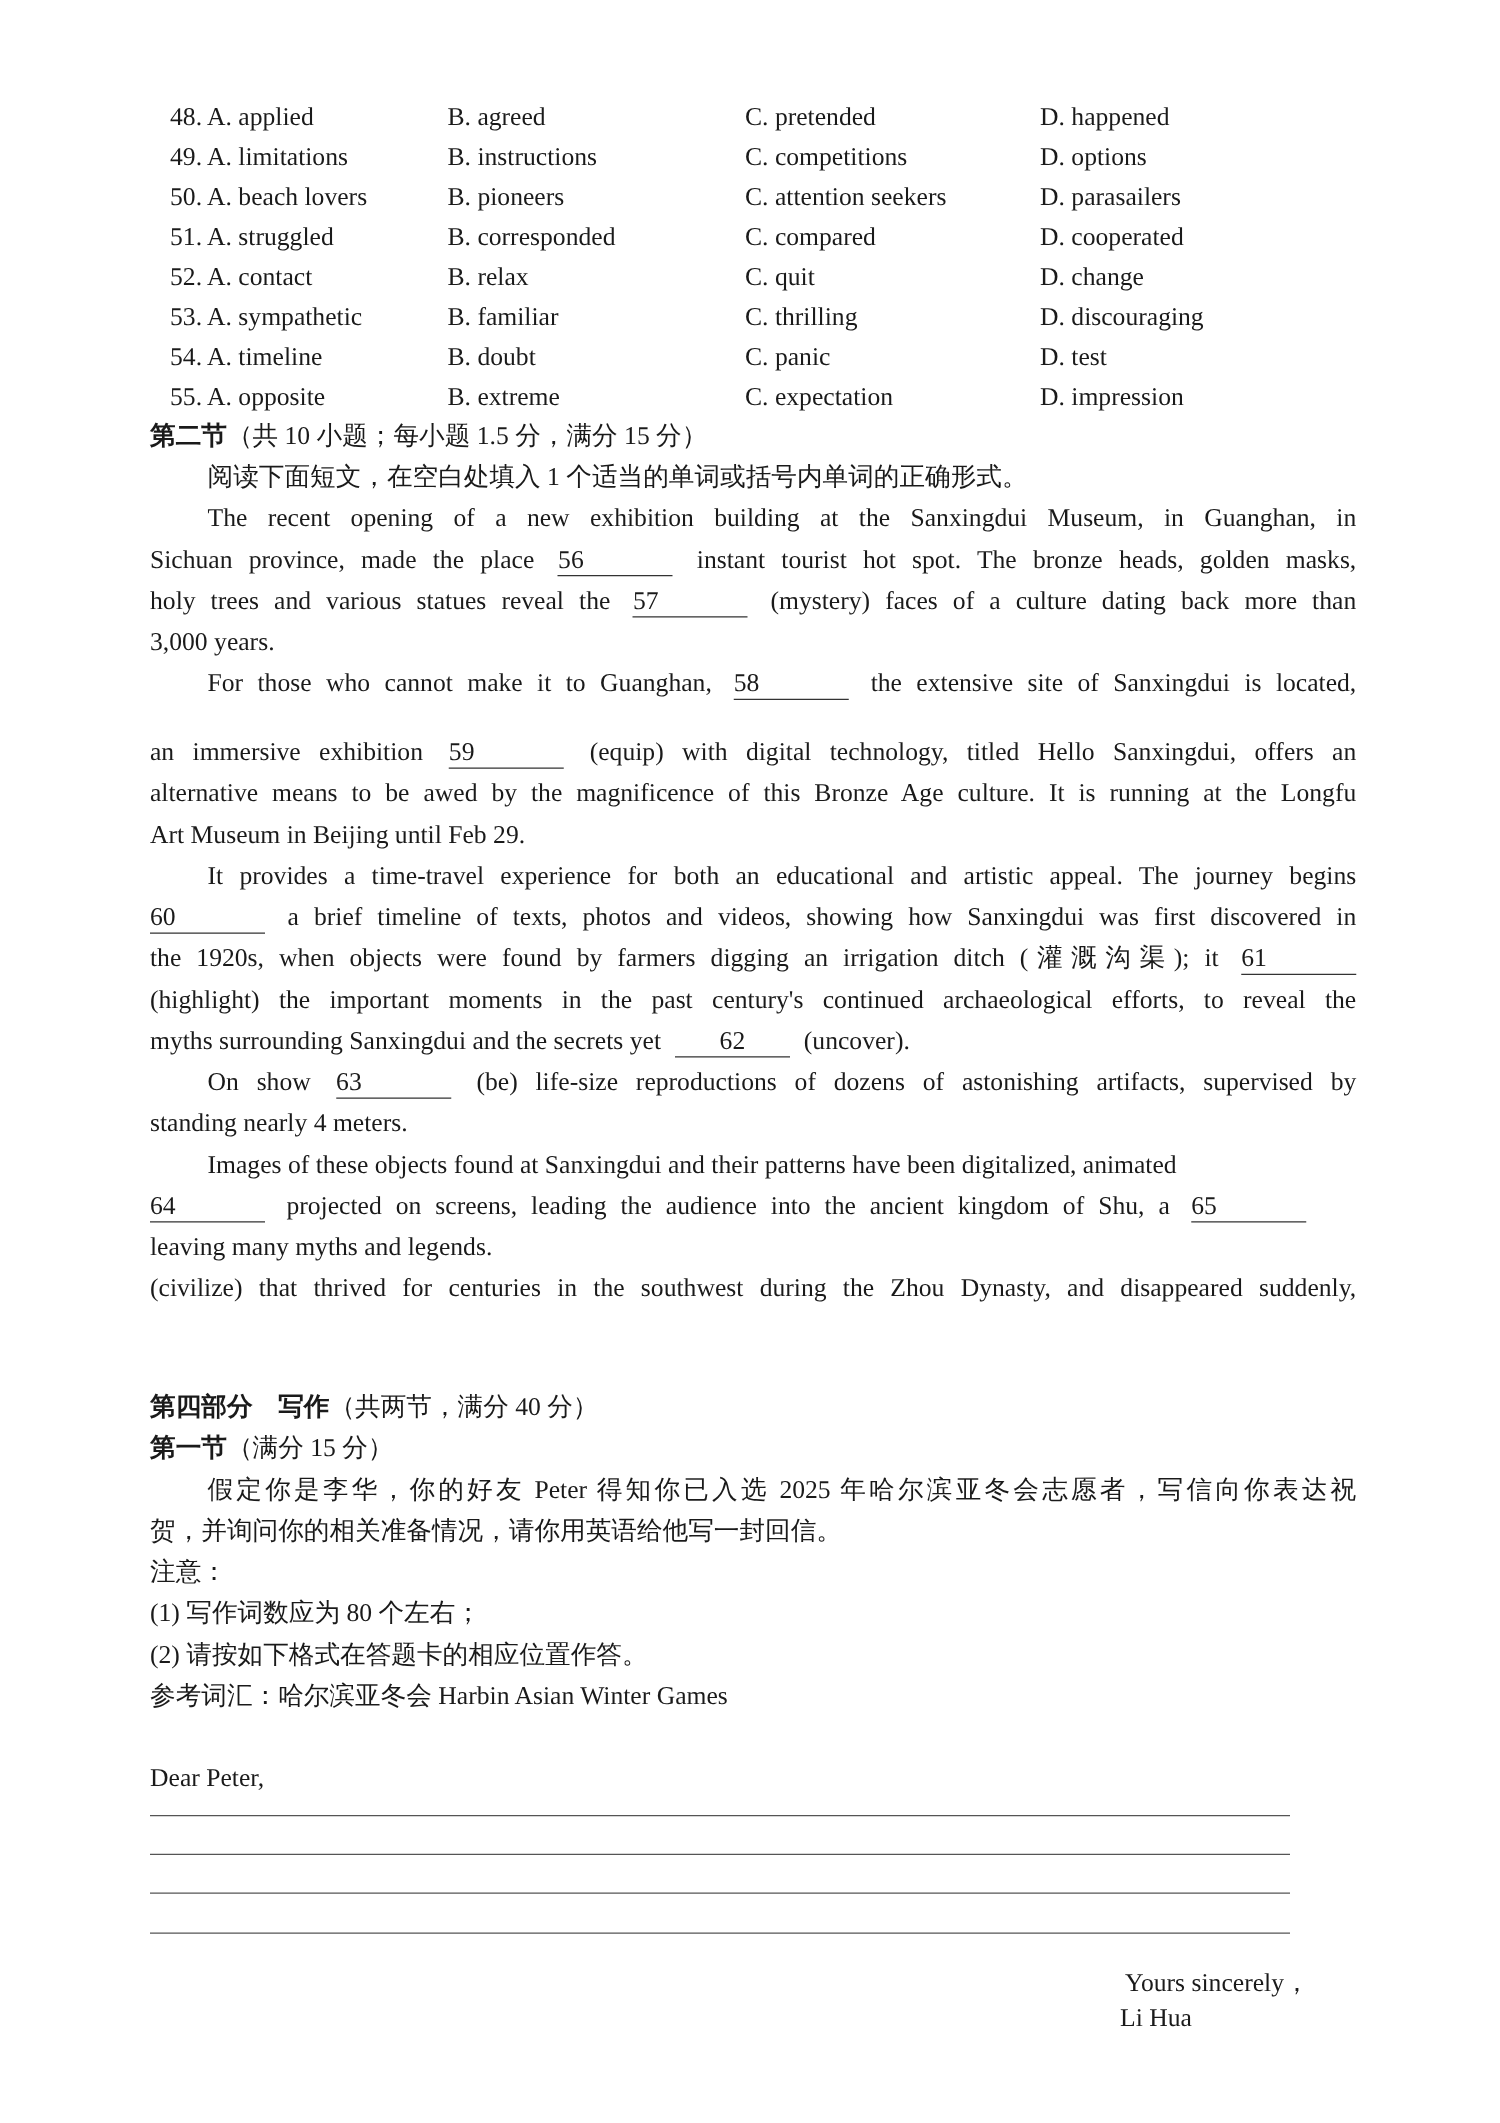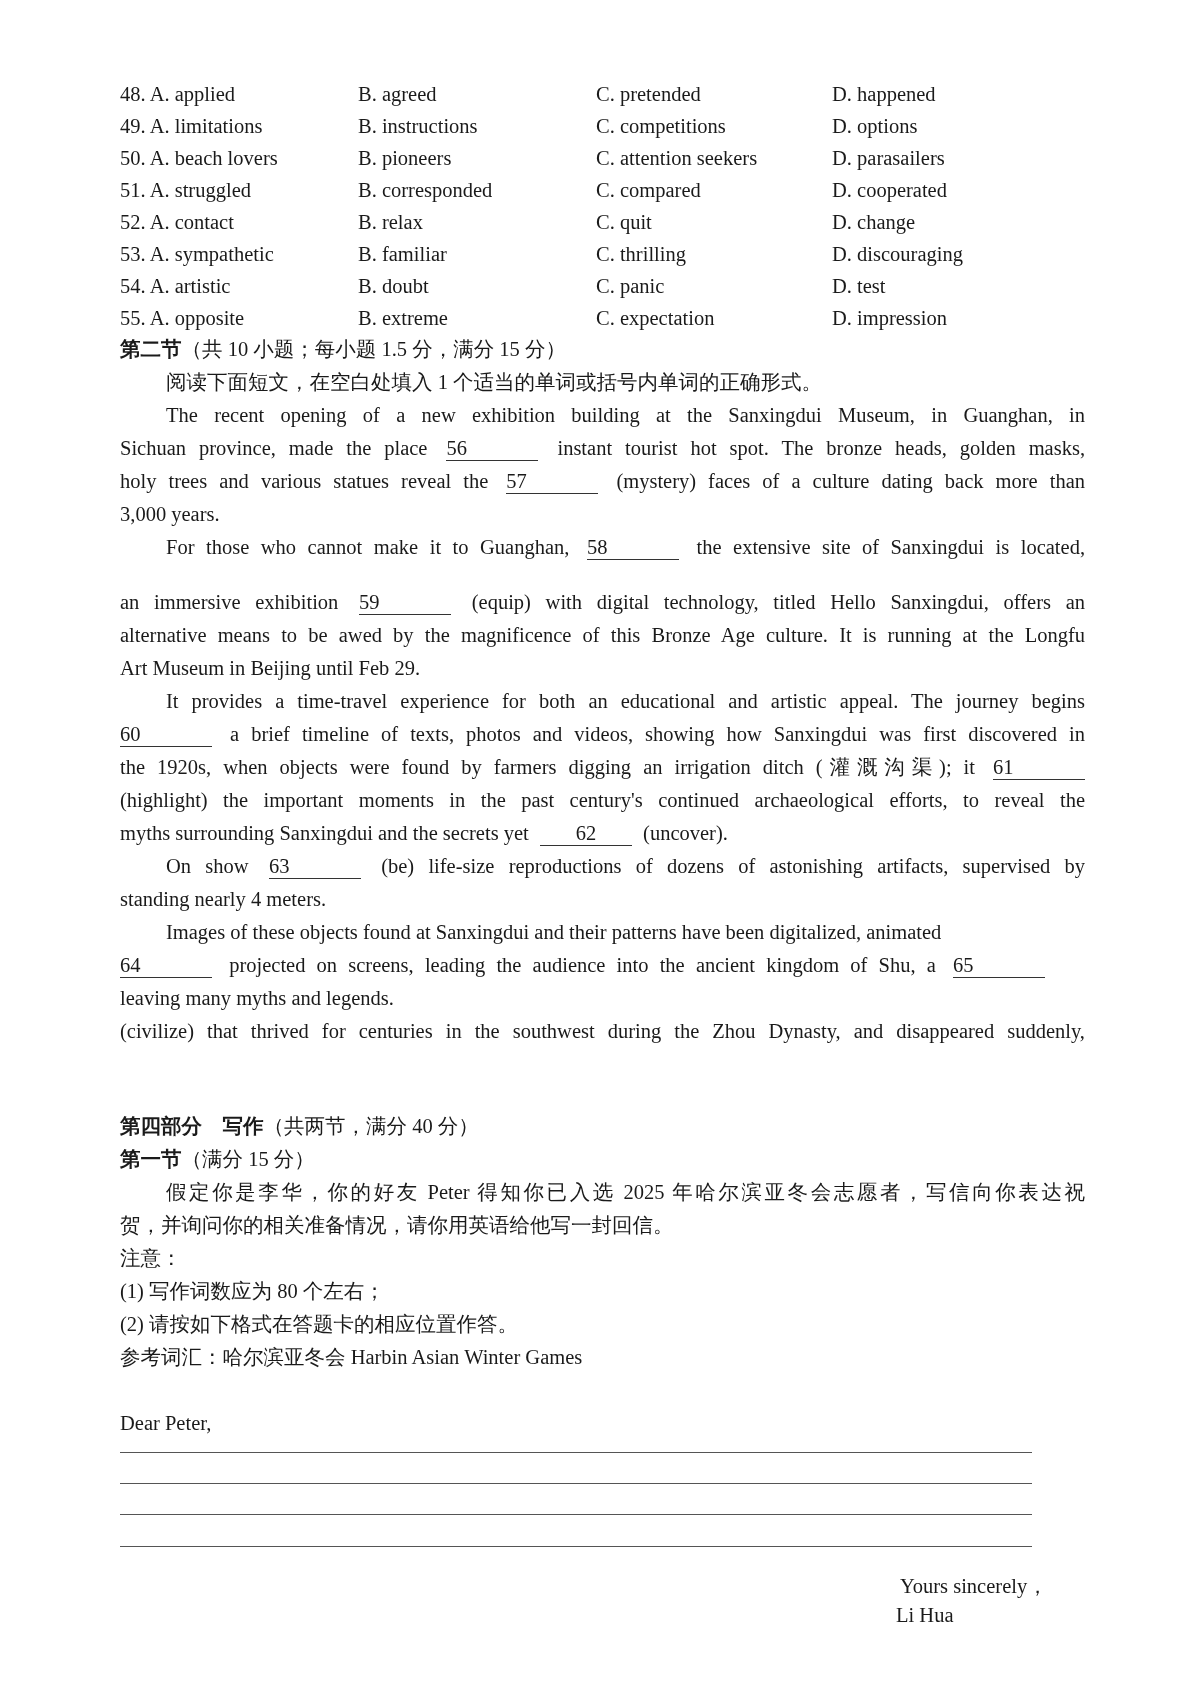--- a/index.html
+++ b/index.html
@@ -4,21 +4,21 @@
   <style>
     html, body { margin: 0; padding: 0; background: #ffffff; }
     body {
       width: 1200px; height: 1698px; position: relative; overflow: hidden;
       font-family: "Liberation Serif", "DejaVu Serif", serif;
       color: #1a1a1a; font-size: 20.5px;
     }
     .opt-table { position: absolute; left: 120px; top: 78px; }
     .opt-row { height: 32px; line-height: 32px; position: relative; white-space: nowrap; }
     .opt { position: absolute; top: 0; }
-    .opt.a { left: 0; }
+    .opt.a { left: 16px; }
     .opt.b { left: 238px; }
     .opt.c { left: 476px; }
     .opt.d { left: 712px; }
     .block { position: absolute; left: 120px; width: 965px; }
     .line { height: 33px; line-height: 33px; white-space: nowrap; }
     .justify { text-align: justify; text-align-last: justify; }
     .indent { padding-left: 46px; }
     .bold { font-weight: bold; }
     .blank {
       display: inline-block; border-bottom: 1px solid #333; text-align: center;
@@ -62,21 +62,21 @@
     <span class="opt c">C. quit</span>
     <span class="opt d">D. change</span>
   </div>
   <div class="opt-row">
     <span class="opt a"><span>53.</span> <span>A. sympathetic</span></span>
     <span class="opt b">B. familiar</span>
     <span class="opt c">C. thrilling</span>
     <span class="opt d">D. discouraging</span>
   </div>
   <div class="opt-row">
-    <span class="opt a"><span>54.</span> <span>A. artistic</span></span>
+    <span class="opt a"><span>54.</span> <span>A. timeline</span></span>
     <span class="opt b">B. doubt</span>
     <span class="opt c">C. panic</span>
     <span class="opt d">D. test</span>
   </div>
   <div class="opt-row">
     <span class="opt a"><span>55.</span> <span>A. opposite</span></span>
     <span class="opt b">B. extreme</span>
     <span class="opt c">C. expectation</span>
     <span class="opt d">D. impression</span>
   </div>

